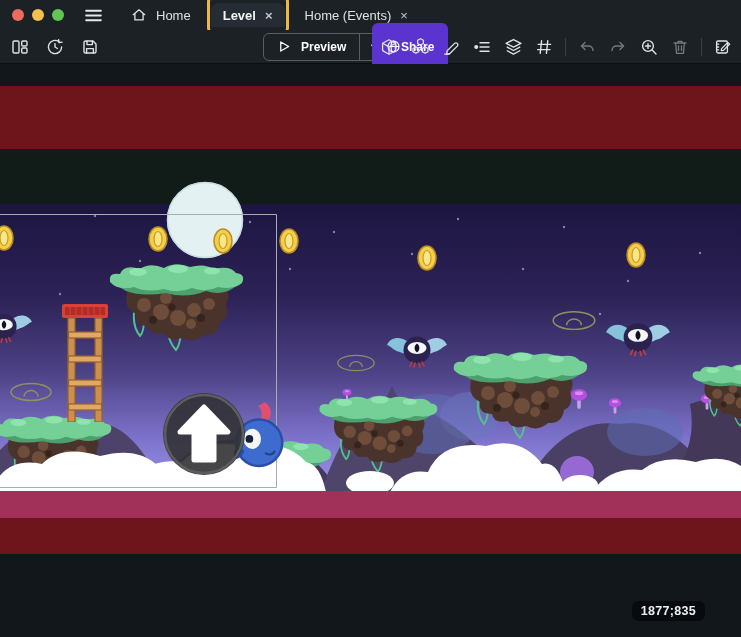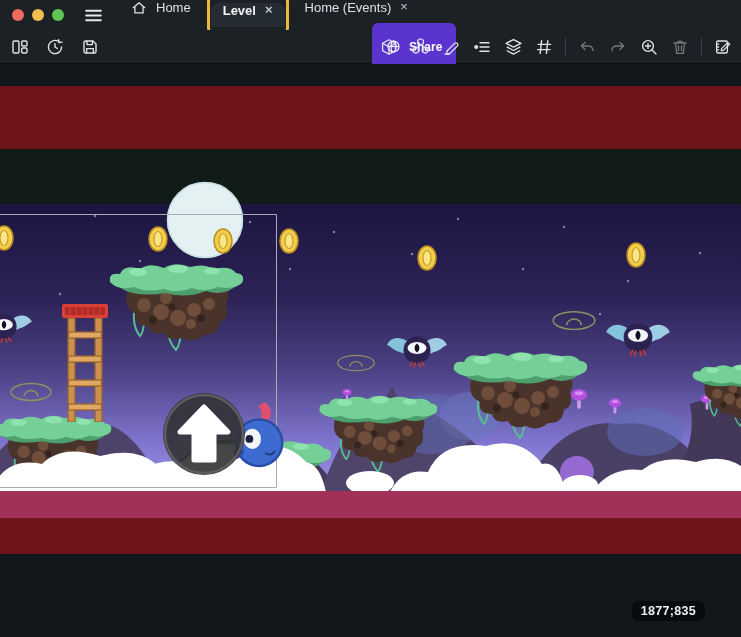--- a/index.html
+++ b/index.html
@@ -3,33 +3,33 @@
 <meta charset="utf-8">
 <style>
   html,body{margin:0;padding:0}
   body{width:741px;height:637px;background:var(--band-dark,#11171a);font-family:"Liberation Sans",sans-serif;overflow:hidden;-webkit-font-smoothing:antialiased}
   
   .titlebar{height:30px;background:var(--chrome-bg);display:flex;align-items:center;padding:0 8px;position:relative}
   .lights{display:flex;gap:8px;margin-left:4px}
   .light{width:12px;height:12px;border-radius:50%}
   .hamburger{margin:0 16px 0 20px;display:flex;align-items:center}
   .tabs{display:flex;align-items:center;height:30px}
-  .tab{display:flex;gap:9px;padding:0 12px;height:30px;color:#dde0e4;font-size:13px;cursor:default;white-space:nowrap}
+  .tab{display:flex;align-items:center;gap:9px;padding:0 12px;height:30px;color:#dde0e4;font-size:13px;cursor:default;white-space:nowrap}
   .tab .close{font-size:13px;color:#c3c7cc;line-height:1}
   .highlight-box{border:3px solid var(--highlight-gold);border-radius:10px;display:flex;align-items:flex-end;height:24px;margin:0 4px;padding:8px 1px}
   .tab.active{background:var(--tab-active-bg);border-radius:8px 8px 0 0;height:24px;font-weight:bold;color:#f2f4f6;padding:0 12px}
   
   .toolbar{height:33px;background:var(--chrome-bg);position:relative;display:flex;align-items:center;border-bottom:1px solid #0b0e11}
   .tool-left{display:flex;align-items:center;gap:15px;margin-left:10px}
   .icon-btn{display:flex;align-items:center;justify-content:center;width:20px;height:20px}
   .icon-btn.dim{opacity:.45}
   .preview-group{position:absolute;left:263px;display:flex;align-items:stretch;height:26px;border:1px solid #585e66;border-radius:6px;color:#fff}
   .preview-main{display:flex;align-items:center;gap:9px;padding:0 13px;font-size:12px;font-weight:bold}
   .preview-caret{display:flex;align-items:center;padding:0 8px;border-left:1px solid #585e66}
-  .share-btn{position:absolute;left:372px;display:flex;align-items:center;gap:8px;height:26px;padding:11px 14px;background:var(--accent-purple);border-radius:6px;color:#fff;font-size:12px;font-weight:bold}
+  .share-btn{position:absolute;left:372px;display:flex;align-items:center;gap:0;height:26px;padding:11px 14px;background:var(--accent-purple);border-radius:6px;color:#fff;font-size:12px;font-weight:bold}
   .tool-right{position:absolute;right:8px;display:flex;align-items:center;gap:11px}
   .vsep{width:1px;height:18px;background:#3b4147}
   
   .canvas-wrap{position:relative;width:711px;height:574px}
   .coord-badge{position:absolute;right:6px;bottom:17px;background:rgba(7,10,13,.92);color:#eceef0;font-size:12.5px;font-weight:bold;padding:3px 9px;border-radius:7px;letter-spacing:.3px}
   .star{fill:#beb6da;opacity:.65}
 </style>
 </head>
 <body>
 
@@ -88,20 +88,33 @@
       <svg width="18" height="18" viewBox="0 0 18 18">
           <g stroke="#dfe2e6" stroke-width="1.4" fill="none" stroke-linecap="round" stroke-linejoin="round">
             <path d="M3 4.6c0-.9.7-1.6 1.6-1.6H12l3 3v7.4c0 .9-.7 1.6-1.6 1.6H4.6c-.9 0-1.6-.7-1.6-1.6z"></path>
             <path d="M6 3.2v3.4h5.4V3.2"></path>
             <path d="M5.6 15v-4.4h6.8V15"></path>
           </g>
         </svg>
     </div>
   </div>
 
+  <div class="preview-group">
+    <div class="preview-main">
+      <svg width="15" height="15" viewBox="0 0 18 18">
+          <path d="M4.5 3.5 14 9 4.5 14.5z" stroke="#fff" stroke-width="1.5" fill="none" stroke-linejoin="round"></path>
+        </svg>
+      <span>Preview</span>
+    </div>
+    <div class="preview-caret">
+      <svg width="13" height="13" viewBox="0 0 18 18">
+          <path d="M5 7l4 4 4-4" stroke="#fff" stroke-width="1.6" fill="none" stroke-linecap="round" stroke-linejoin="round"></path>
+        </svg>
+    </div>
+  </div>
 
   <div class="share-btn">
     <svg width="15" height="15" viewBox="0 0 18 18">
         <g stroke="#fff" stroke-width="1.4" fill="none">
           <circle cx="9" cy="9" r="6.6"></circle>
           <ellipse cx="9" cy="9" rx="3" ry="6.6"></ellipse>
           <path d="M2.4 9h13.2"></path>
         </g>
       </svg>
     <span>Share</span>

